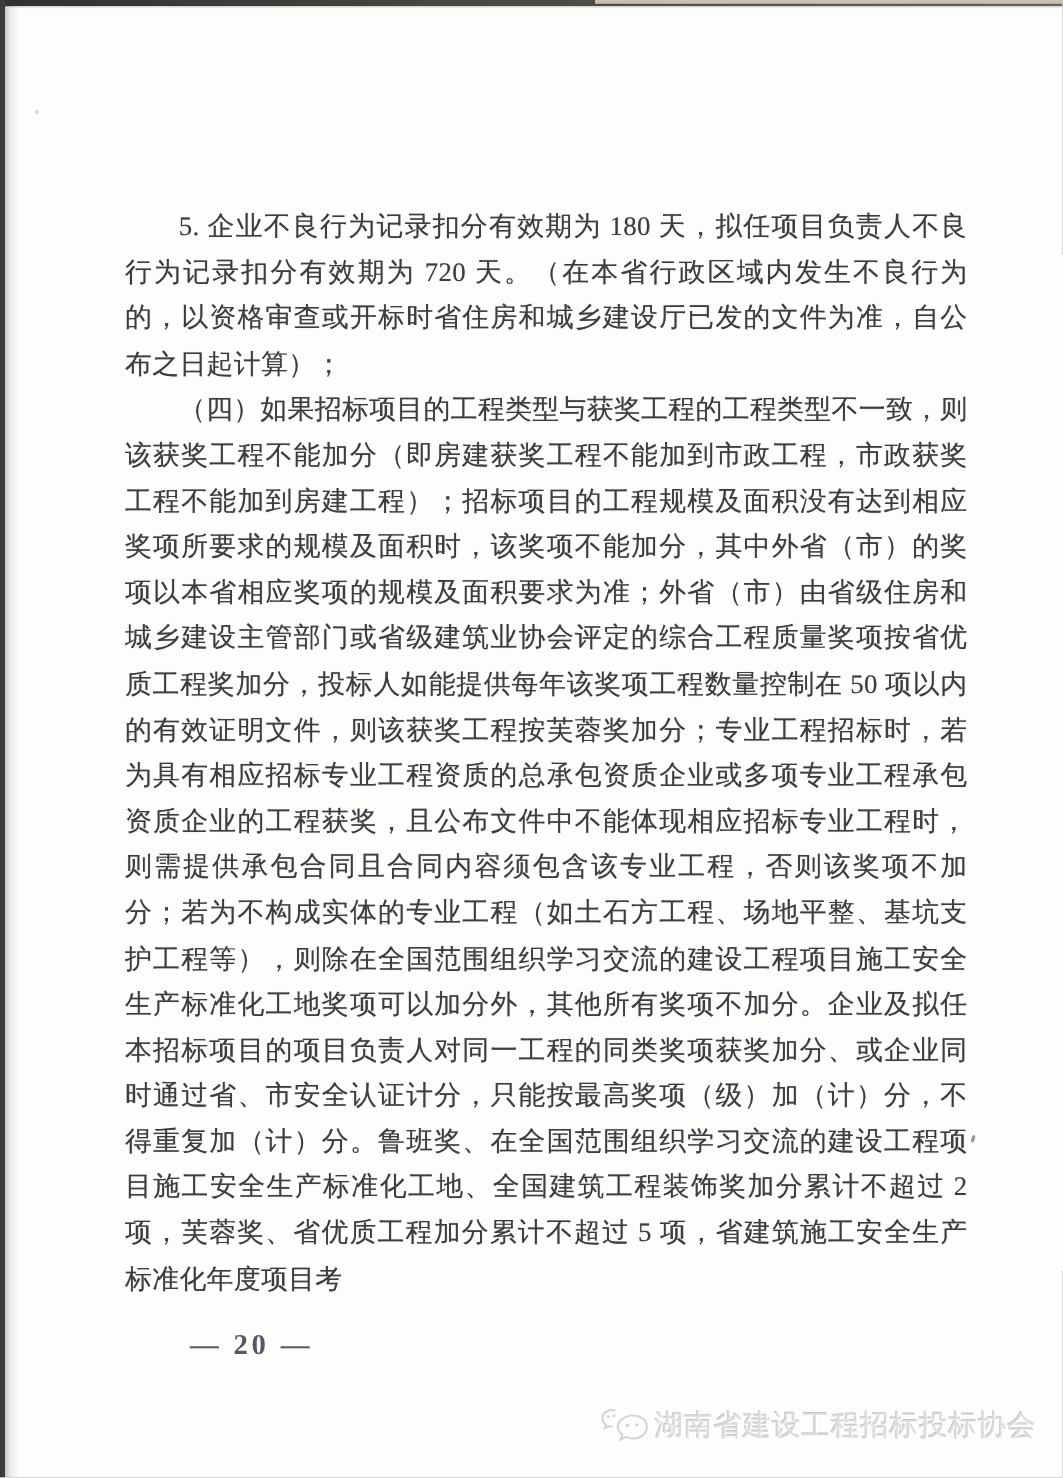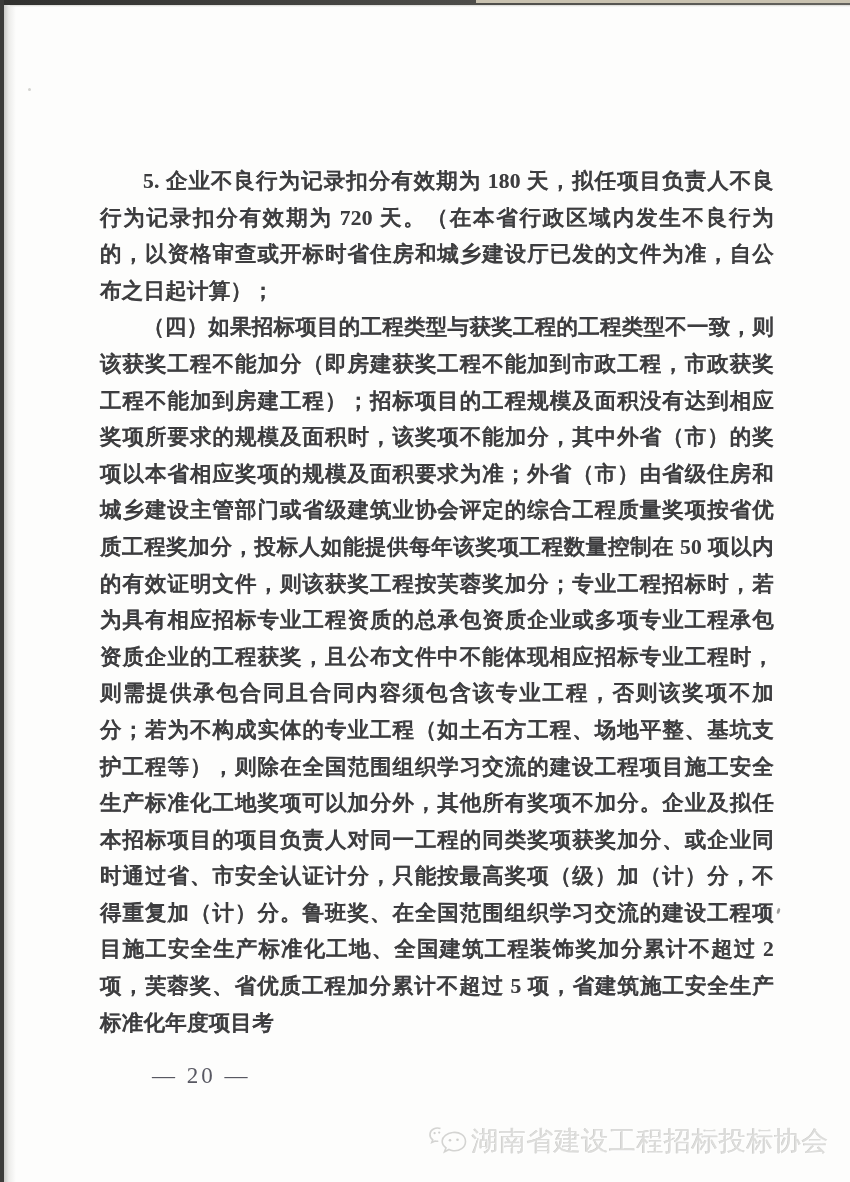--- a/index.html
+++ b/index.html
@@ -53,50 +53,50 @@
   .doc-text {
     position: absolute;
     left: 100px; top: 163px; width: 674px;
     z-index: 4;
     font-size: 21.5px;
     line-height: 36.6px;
     letter-spacing: 0.25px;
     color: #3d3d3f;
     text-align: justify;
     text-shadow: 0 0 0.6px rgba(70,70,72,0.55);
-    font-weight: bold;
   }
   .doc-text p {
     margin: 0;
     text-indent: 2em;
     word-break: break-all;
   }
 
   
   .page-number {
     position: absolute;
     left: 152px; top: 1063px;
     z-index: 4;
     font-size: 23px;
     letter-spacing: 3px;
     color: #585862;
+    font-weight: bold;
   }
 
   
   .watermark {
     position: absolute;
     right: 21px; top: 1122px;
     z-index: 4;
     display: flex;
     align-items: center;
     gap: 5px;
   }
   .watermark .wm-text {
     font-family: Liberation Sans, sans-serif;
-    font-size: 27px;
+    font-size: 23px;
     font-weight: 500;
     letter-spacing: 0.5px;
     color: #dddddb;
     text-shadow: 1px 1px 0 #ffffff, -0.5px -0.5px 0 #c4c4c2;
   }
   .watermark .wm-icon { display: block; }
 </style>
 </head>
 <body>
 

